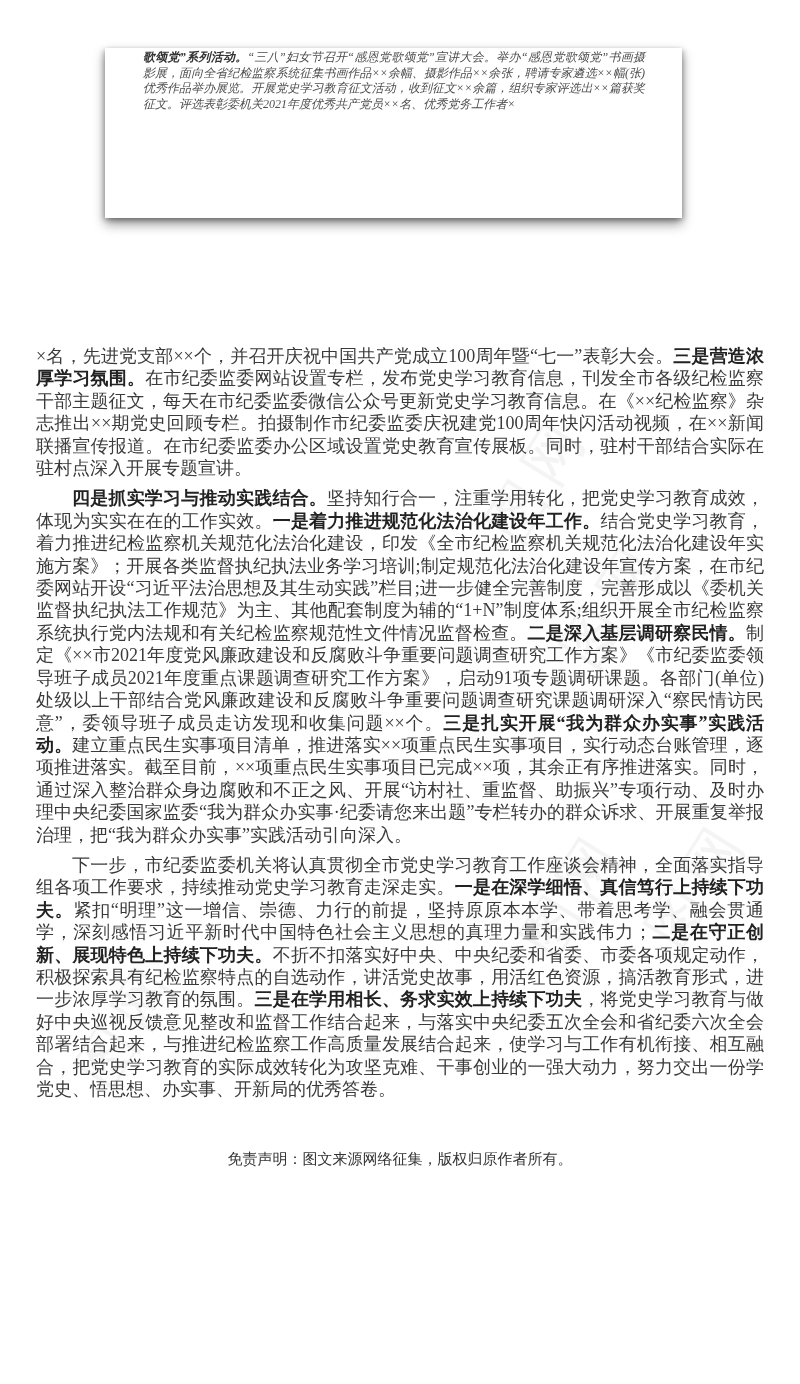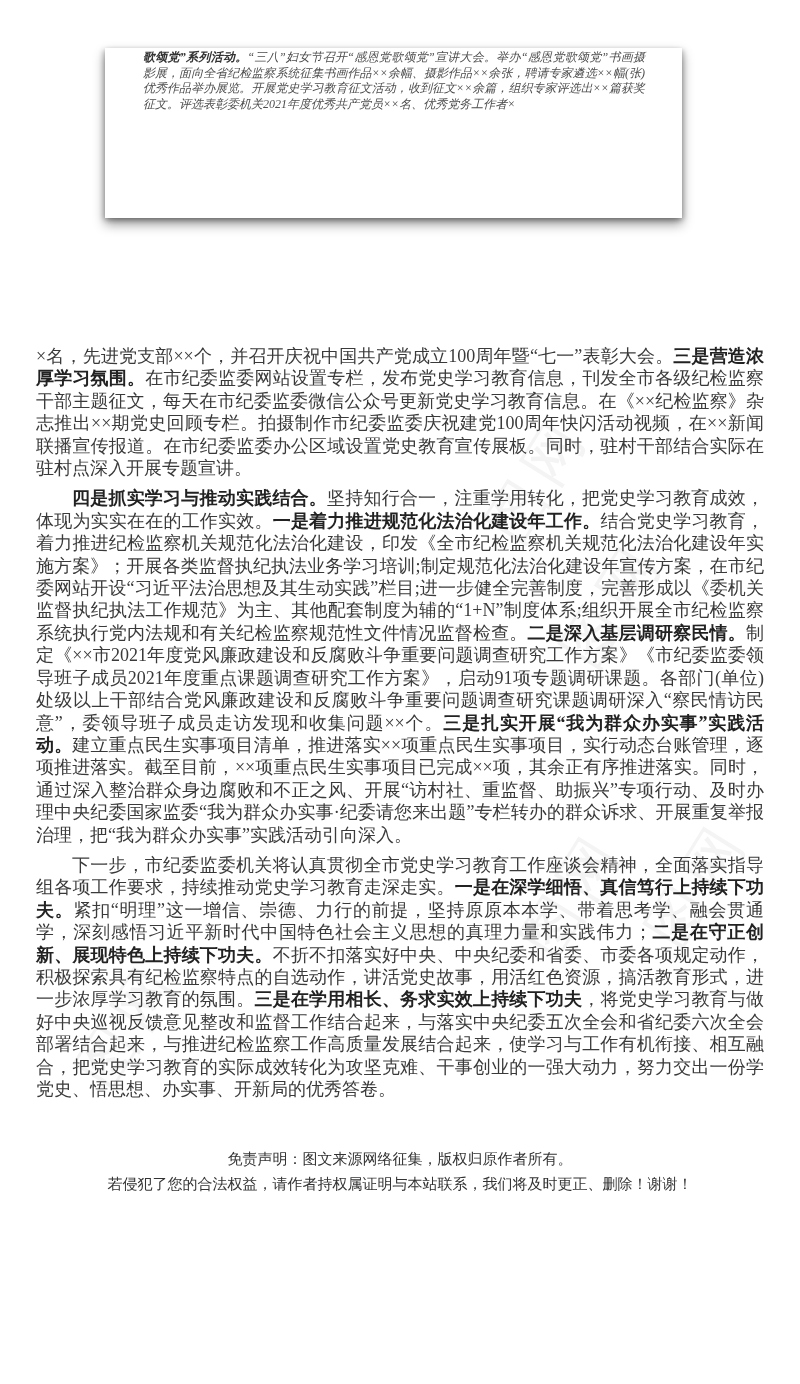--- a/index.html
+++ b/index.html
@@ -86,16 +86,15 @@
 <div class="doc-body">
 
   <p class="para"><span>×名，先进党支部××个，并召开庆祝中国共产党成立100周年暨“七一”表彰大会。</span><b class="hl">三是营造浓厚学习氛围。</b><span>在市纪委监委网站设置专栏，发布党史学习教育信息，刊发全市各级纪检监察干部主题征文，每天在市纪委监委微信公众号更新党史学习教育信息。在《××纪检监察》杂志推出××期党史回顾专栏。拍摄制作市纪委监委庆祝建党100周年快闪活动视频，在××新闻联播宣传报道。在市纪委监委办公区域设置党史教育宣传展板。同时，驻村干部结合实际在驻村点深入开展专题宣讲。</span></p>
 
   <p class="para indent"><b class="hl">四是抓实学习与推动实践结合。</b><span>坚持知行合一，注重学用转化，把党史学习教育成效，体现为实实在在的工作实效。</span><b class="hl">一是着力推进规范化法治化建设年工作。</b><span>结合党史学习教育，着力推进纪检监察机关规范化法治化建设，印发《全市纪检监察机关规范化法治化建设年实施方案》；开展各类监督执纪执法业务学习培训;制定规范化法治化建设年宣传方案，在市纪委网站开设“习近平法治思想及其生动实践”栏目;进一步健全完善制度，完善形成以《委机关监督执纪执法工作规范》为主、其他配套制度为辅的“1+N”制度体系;组织开展全市纪检监察系统执行党内法规和有关纪检监察规范性文件情况监督检查。</span><b class="hl">二是深入基层调研察民情。</b><span>制定《××市2021年度党风廉政建设和反腐败斗争重要问题调查研究工作方案》《市纪委监委领导班子成员2021年度重点课题调查研究工作方案》，启动91项专题调研课题。各部门(单位)处级以上干部结合党风廉政建设和反腐败斗争重要问题调查研究课题调研深入“察民情访民意”，委领导班子成员走访发现和收集问题××个。</span><b class="hl">三是扎实开展“我为群众办实事”实践活动。</b><span>建立重点民生实事项目清单，推进落实××项重点民生实事项目，实行动态台账管理，逐项推进落实。截至目前，××项重点民生实事项目已完成××项，其余正有序推进落实。同时，通过深入整治群众身边腐败和不正之风、开展“访村社、重监督、助振兴”专项行动、及时办理中央纪委国家监委“我为群众办实事·纪委请您来出题”专栏转办的群众诉求、开展重复举报治理，把“我为群众办实事”实践活动引向深入。</span></p>
 
   <p class="para indent"><span>下一步，市纪委监委机关将认真贯彻全市党史学习教育工作座谈会精神，全面落实指导组各项工作要求，持续推动党史学习教育走深走实。</span><b class="hl">一是在深学细悟、真信笃行上持续下功夫。</b><span>紧扣“明理”这一增信、崇德、力行的前提，坚持原原本本学、带着思考学、融会贯通学，深刻感悟习近平新时代中国特色社会主义思想的真理力量和实践伟力；</span><b class="hl">二是在守正创新、展现特色上持续下功夫。</b><span>不折不扣落实好中央、中央纪委和省委、市委各项规定动作，积极探索具有纪检监察特点的自选动作，讲活党史故事，用活红色资源，搞活教育形式，进一步浓厚学习教育的氛围。</span><b class="hl">三是在学用相长、务求实效上持续下功夫</b><span>，将党史学习教育与做好中央巡视反馈意见整改和监督工作结合起来，与落实中央纪委五次全会和省纪委六次全会部署结合起来，与推进纪检监察工作高质量发展结合起来，使学习与工作有机衔接、相互融合，把党史学习教育的实际成效转化为攻坚克难、干事创业的一强大动力，努力交出一份学党史、悟思想、办实事、开新局的优秀答卷。</span></p>
 
   <div class="disclaimer">
     <p>免责声明：图文来源网络征集，版权归原作者所有。</p>
-    <p>若侵犯了您的合法权益，请作者持权属证明与本站联系，我们将及时更正、删除！谢谢！</p>
   </div>
 
 </div>
 
 </body></html>

